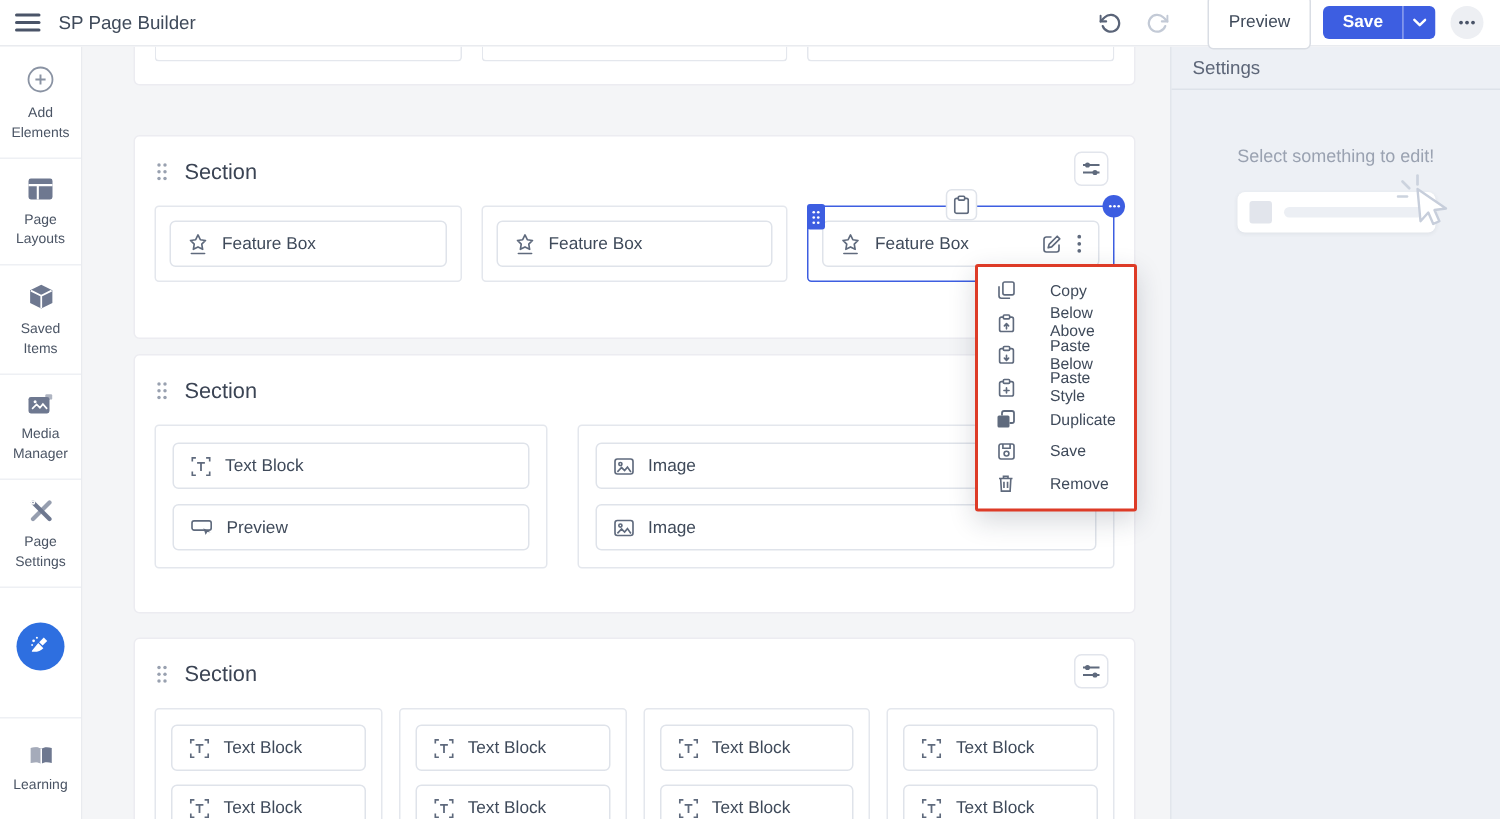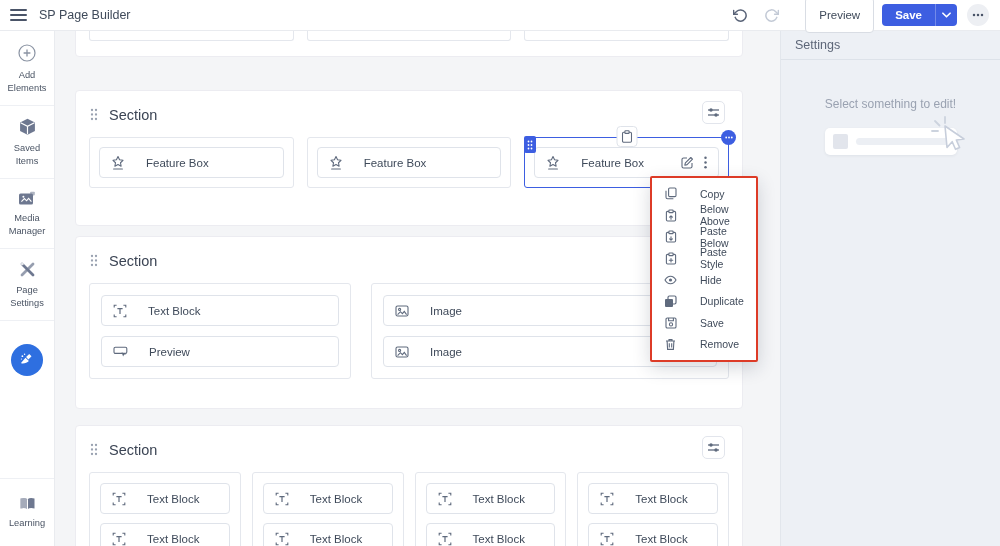--- a/index.html
+++ b/index.html
@@ -44,21 +44,21 @@
   .sb-item { display: flex; flex-direction: column; align-items: center; padding: 12px 3px 11px; border-bottom: 1px solid #eef0f4; cursor: pointer; }
   .sb-ico { color: #6e7890; margin-bottom: 6px; display: inline-flex; }
   .sb-label { font-size: 9.3px; color: #4a5464; text-align: center; line-height: 1.35; }
   .sb-broom { display: flex; justify-content: center; padding: 23px 0; }
   .broom-btn { width: 32px; height: 32px; border-radius: 50%; border: none; background: #2e6fe0; display: flex; align-items: center; justify-content: center; }
   .sb-spacer { flex: 1; }
   .sb-item.learning { border-bottom: none; border-top: 1px solid #eef0f4; padding: 18px 3px 16px; }
 
   
   .canvas { position: absolute; top: 31px; left: 56px; width: 724px; bottom: 0; overflow: hidden; }
-  .section { position: absolute; left: 19px; width: 668px; background: #fff; border: 1px solid #ececf1; border-radius: 4px; }
+  .section { position: absolute; left: 33px; width: 668px; background: #fff; border: 1px solid #ececf1; border-radius: 4px; }
   .sec-partial { top: -40px; height: 66px; }
   .p-cols { position: absolute; left: 13px; right: 13px; top: 0; bottom: 15px; display: flex; gap: 13px; }
   .p-col { flex: 1; border: 1px solid #e4e7ed; border-top: none; border-radius: 0 0 3px 3px; background: #fff; }
 
   .sec-1 { top: 59px; height: 136px; }
   .sec-2 { top: 205px; height: 173px; }
   .sec-3 { top: 394px; height: 200px; }
 
   .sec-header { display: flex; align-items: center; padding: 13px 14px 0 14px; height: 34px; position: relative; }
   .drag { color: #99a1b0; margin-right: 11px; display: inline-flex; cursor: grab; }
@@ -73,21 +73,21 @@
   .sec-cols.two { gap: 20px; }
   .sec-cols.four { gap: 11px; }
   .col { flex: 1; border: 1px solid #e4e7ed; border-radius: 3px; padding: 9px; background: #fff; position: relative; }
   .sec-2 .col { padding: 11px; }
   .sec-3 .col { padding: 10px; min-height: 112px; }
   .col.w-narrow { flex: 0 0 262px; }
   .col.selected { border-color: var(--accent, #3D5EE1); }
 
   .el {
     height: 31px; border: 1px solid #dfe3ea; border-radius: 4px; background: #fff;
-    display: flex; align-items: center; gap: 21px; padding: 0 11px;
+    display: flex; align-items: center; gap: 9px; padding: 0 11px;
     font-size: 11.5px; color: #3f4a5a; cursor: pointer;
   }
   .el + .el { margin-top: 9px; }
   .sec-2 .el + .el { margin-top: 10px; }
   .el-ico { color: #5f6a7d; display: inline-flex; flex: none; }
   .el-actions { margin-left: auto; display: flex; align-items: center; gap: 10px; color: #5f6a7d; }
   .el-actions > span { display: inline-flex; cursor: pointer; }
 
   .col-handle {
     position: absolute; left: -1px; top: -2px; width: 12px; height: 17px;
@@ -175,20 +175,29 @@
 
 <div class="sidebar">
   <div class="sb-item">
     <span class="sb-ico" style="color:#8a93a3;">
       <svg width="20" height="20" viewBox="0 0 20 20" fill="none" stroke="currentColor">
           <circle cx="10" cy="10" r="8" stroke-width="1.2"></circle>
           <path d="M10 6.6v6.8M6.6 10h6.8" stroke-width="1.3"></path>
         </svg>
     </span>
     <span class="sb-label">Add Elements</span>
+  </div>
+  <div class="sb-item">
+    <span class="sb-ico">
+      <svg width="18" height="16" viewBox="0 0 18 16">
+          <rect x="1" y="1" width="16" height="14" rx="1.6" fill="currentColor"></rect>
+          <path d="M1 5.4h16M7.2 5.4V15" stroke="#fff" stroke-width="1.4"></path>
+        </svg>
+    </span>
+    <span class="sb-label">Page Layouts</span>
   </div>
   <div class="sb-item">
     <span class="sb-ico">
       <svg width="17" height="18" viewBox="0 0 16 17" fill="currentColor">
           <path d="M8 .8 15 4.2v8L8 15.8 1 12.2v-8z"></path>
           <path d="M1.5 4.5 8 7.8l6.5-3.3M8 7.8v7.6" stroke="#fff" stroke-width="1.1" fill="none"></path>
         </svg>
     </span>
     <span class="sb-label">Saved Items</span>
   </div>
@@ -556,29 +565,20 @@
         <svg width="12" height="13" viewBox="0 0 12 13" fill="none" stroke="currentColor" stroke-width="1.1">
           <rect x="1.4" y="2.4" width="9.2" height="9.6" rx="1.2"></rect>
           <rect x="3.9" y="1" width="4.2" height="2.6" rx="0.7" fill="#fff"></rect>
           <path d="M6 6.6V10M4.3 8.3h3.4" stroke-linecap="round"></path>
         </svg>
       </span>
     <span>Paste Style</span>
   </div>
   <div class="ctx-item">
     <span class="ctx-ico">
-        <svg width="13" height="10" viewBox="0 0 13 10" fill="none" stroke="currentColor" stroke-width="1.1">
-          <path d="M1 5s2.1-3.8 5.5-3.8S12 5 12 5s-2.1 3.8-5.5 3.8S1 5 1 5z"></path>
-          <circle cx="6.5" cy="5" r="1.6" fill="currentColor" stroke="none"></circle>
-        </svg>
-      </span>
-    <span>Hide</span>
-  </div>
-  <div class="ctx-item">
-    <span class="ctx-ico">
         <svg width="13" height="13" viewBox="0 0 13 13">
           <rect x="1" y="4" width="8" height="8" rx="1" fill="currentColor"></rect>
           <path d="M4 4V2.4A1.4 1.4 0 0 1 5.4 1h5.2A1.4 1.4 0 0 1 12 2.4v5.2A1.4 1.4 0 0 1 10.6 9H9" fill="none" stroke="currentColor" stroke-width="1.2"></path>
         </svg>
       </span>
     <span>Duplicate</span>
   </div>
   <div class="ctx-item">
     <span class="ctx-ico">
         <svg width="12" height="12" viewBox="0 0 12 12" fill="none" stroke="currentColor" stroke-width="1.1">

